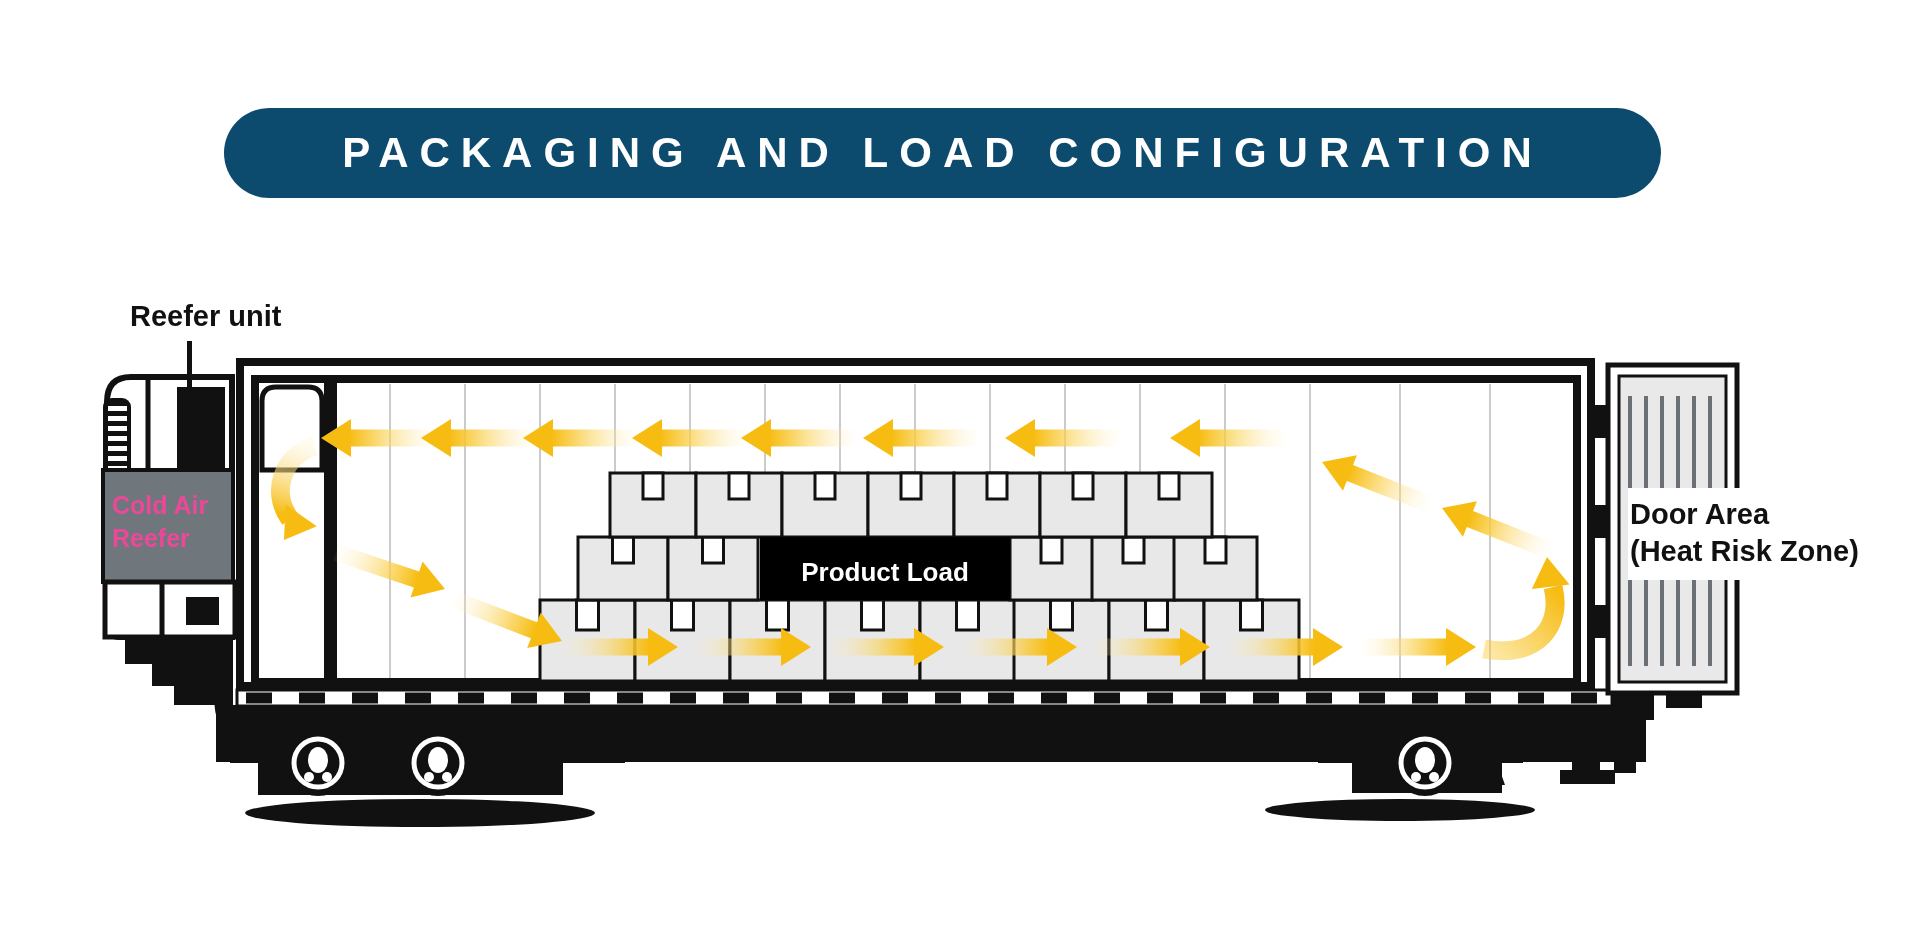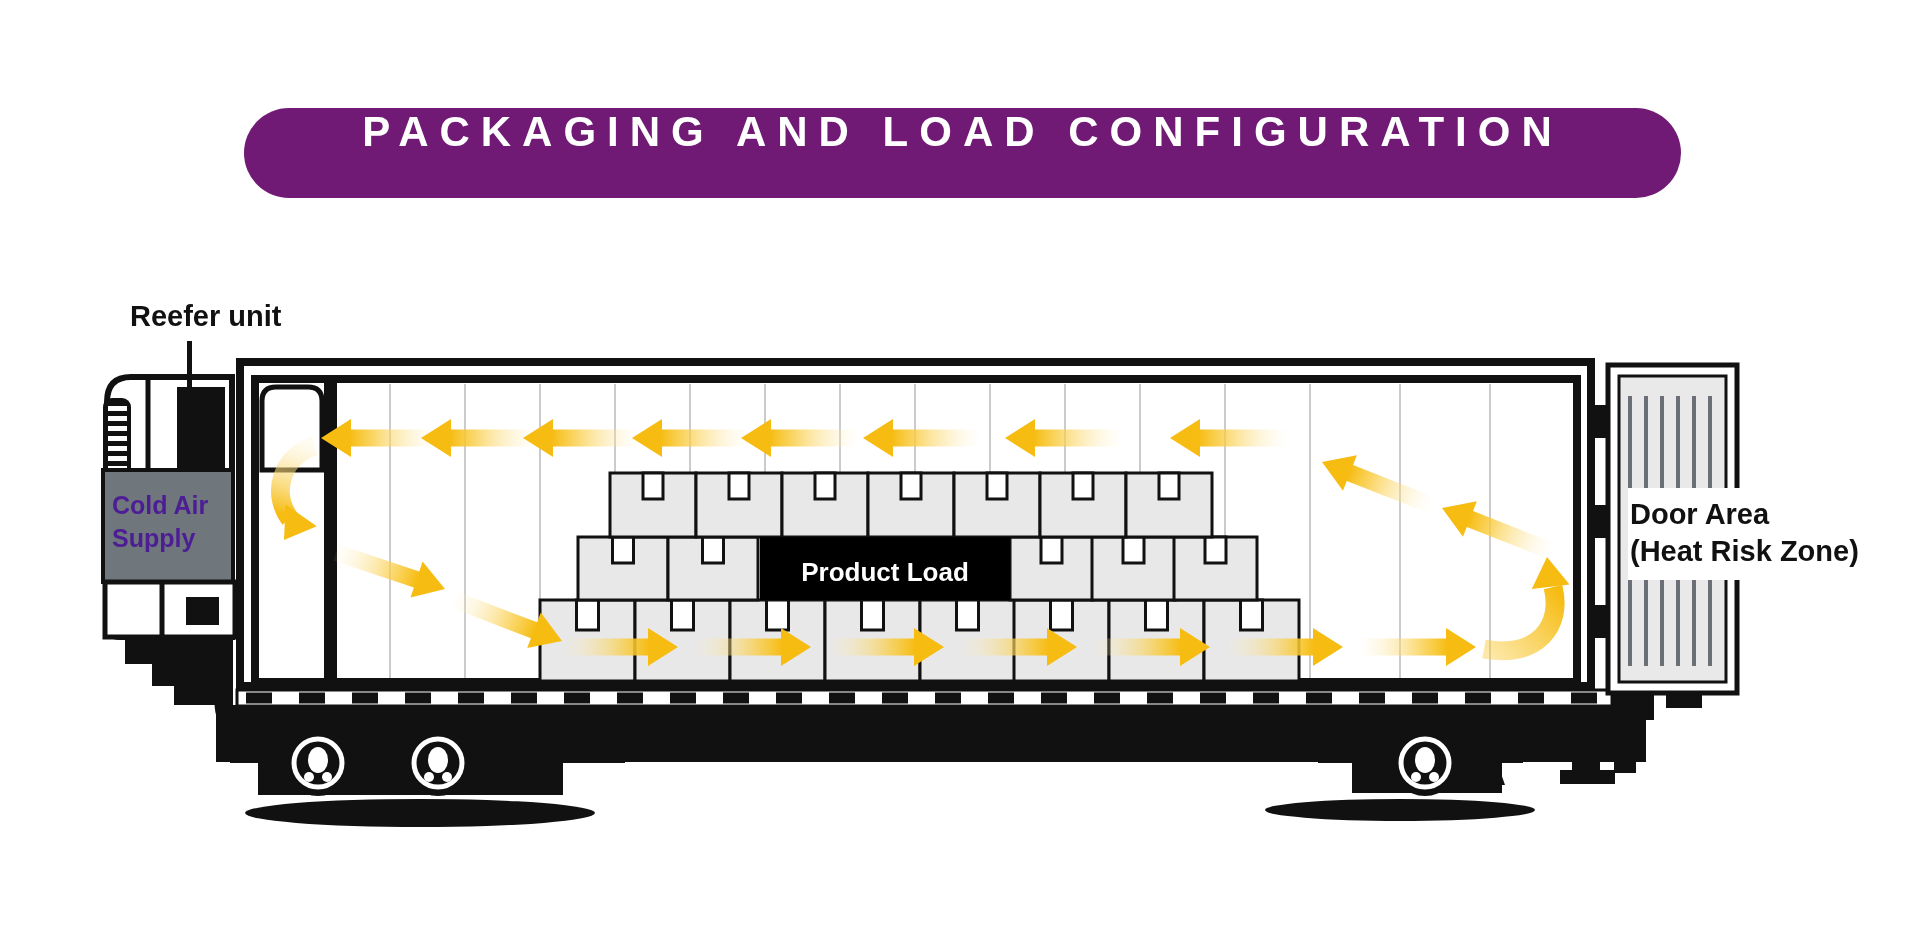--- a/index.html
+++ b/index.html
@@ -3,34 +3,34 @@
 <meta charset="utf-8">
 <style>
   html,body{margin:0;padding:0;background:#ffffff;}
   body{
     width:1920px;height:951px;position:relative;overflow:hidden;
     font-family:"Liberation Sans", sans-serif;
   }
   .abs{position:absolute;}
   
   #title-banner{
-    left:244px;top:108px;width:1437px;height:90px;
-    background:#701a75;border-radius:45px;
-    display:flex;justify-content:center;
+    left:224px;top:108px;width:1437px;height:90px;
+    background:#0c4a6e;border-radius:45px;
+    display:flex;align-items:center;justify-content:center;
   }
   #title-banner span{
     color:#ffffff;font-weight:bold;font-size:42px;letter-spacing:11px;
     white-space:nowrap;
   }
   
   #reefer-unit-label{
     left:130px;top:300px;color:#111;font-weight:bold;font-size:29px;white-space:nowrap;
   }
   #cold-air-label{
-    left:112px;top:489px;color:#4c1d95;font-weight:bold;font-size:25px;line-height:33px;
+    left:112px;top:489px;color:#ec4899;font-weight:bold;font-size:25px;line-height:33px;
   }
   #product-load-label{
     left:760px;top:537px;width:250px;height:71px;
     display:flex;align-items:center;justify-content:center;
     color:#fff;font-weight:bold;font-size:26px;white-space:nowrap;
   }
   #door-area-label{
     left:1628px;top:488px;width:256px;background:#ffffff;
     padding:8px 4px 10px 2px;color:#111;font-weight:bold;font-size:29px;line-height:37px;
     white-space:nowrap;
@@ -232,21 +232,21 @@
 </svg>
 
 <div class="abs" id="title-banner">
   <span>PACKAGING AND LOAD CONFIGURATION</span>
 </div>
 
 <div class="abs" id="reefer-unit-label">Reefer unit</div>
 
 <div class="abs" id="cold-air-label">
   <div>Cold Air</div>
-  <div>Supply</div>
+  <div>Reefer</div>
 </div>
 
 <div class="abs" id="product-load-label">Product Load</div>
 
 <div class="abs" id="door-area-label">
   <div>Door Area</div>
   <div>(Heat Risk Zone)</div>
 </div>
 
 </body></html>

